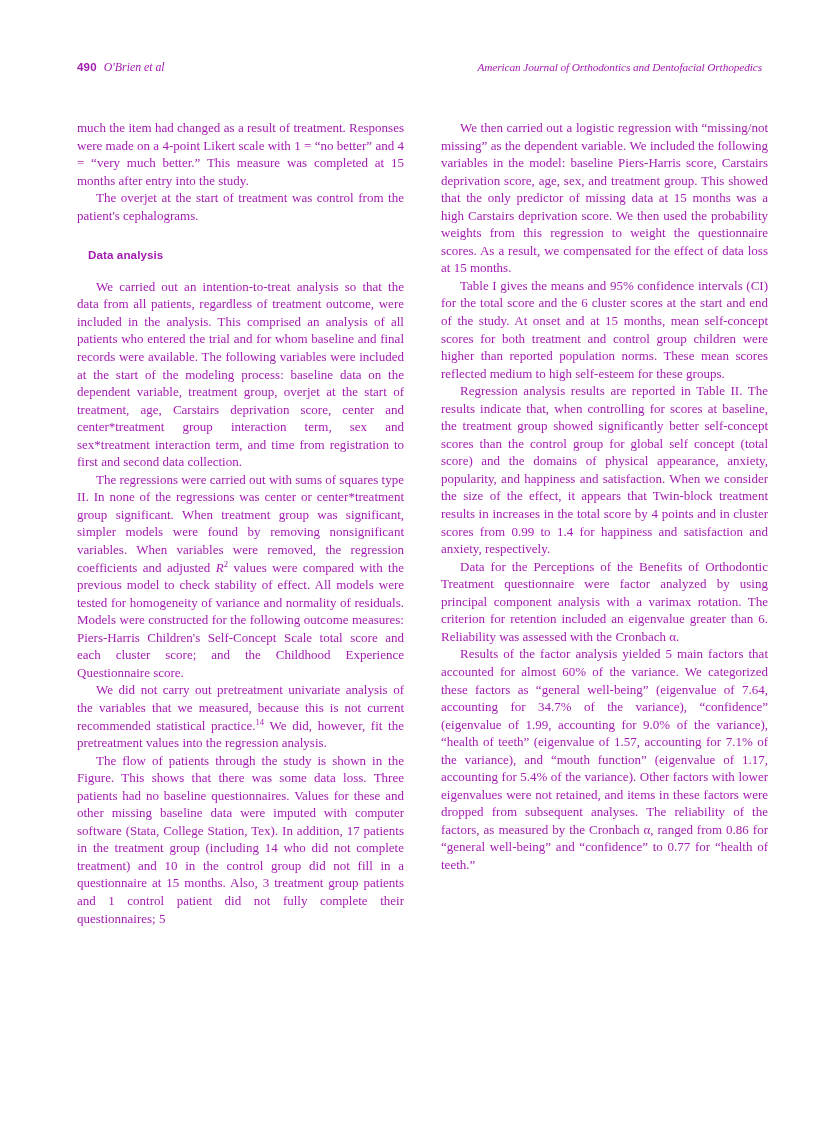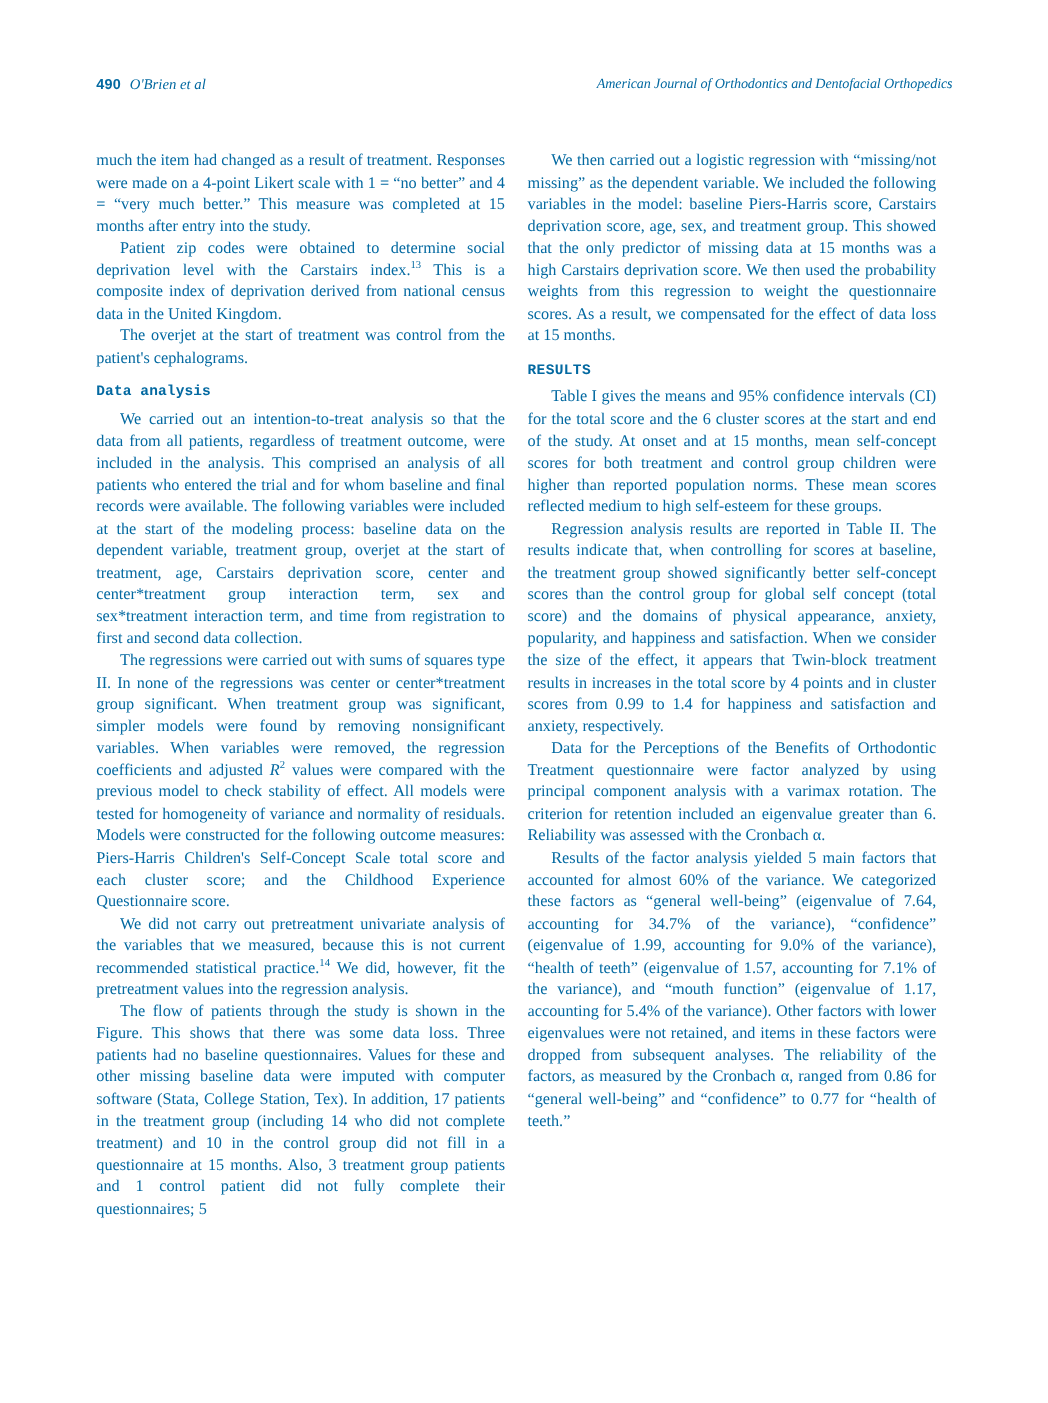--- a/index.html
+++ b/index.html
@@ -8,21 +8,21 @@
     background: #ffffff;
   }
   .page {
     position: relative;
     width: 838px;
     height: 1122px;
     background: #ffffff;
     margin: 0 auto;
     overflow: hidden;
     font-family: "Liberation Serif", "DejaVu Serif", serif;
-    color: #0369a1;
+    color: #a21caf;
   }
 
   
   .runhead {
     position: absolute;
     top: 60px;
     left: 77px;
     right: 76px;
     height: 40px;
   }
@@ -58,44 +58,44 @@
   .runhead-right span { display: block; white-space: nowrap; }
 
   
   .columns {
     position: absolute;
     top: 119px;
     left: 77px;
     width: 685px;
     height: 960px;
     display: flex;
-    gap: 18px;
+    gap: 37px;
   }
   .col {
     width: 327px;
     flex: 0 0 327px;
   }
 
   p.body {
     margin: 0;
     font-size: 13.0px;
     line-height: 17.55px;
     text-align: justify;
     text-justify: inter-word;
     hyphens: manual;
     text-indent: 19px;
   }
   p.body.noindent { text-indent: 0; }
 
   h2.head {
-    font-family: Liberation Mono, monospace;
+    font-family: Liberation Sans, sans-serif;
     font-weight: bold;
     font-size: 11.6px;
     line-height: 17.55px;
-    margin: 0;
+    margin: 11px;
     padding-top: 11px;
     padding-bottom: 3px;
     letter-spacing: 0.1px;
   }
   h2.head.caps { letter-spacing: 0.3px; }
 
   sup {
     font-size: 0.66em;
     vertical-align: super;
     line-height: 0;
@@ -115,42 +115,40 @@
       <span>American Journal of Orthodontics and Dentofacial Orthopedics</span>
     </div>
   </div>
 
   <div class="columns">
 
     <div class="col">
 
       <p class="body noindent">much the item had changed as a result of treatment. Responses were made on a 4-point Likert scale with 1 = “no better” and 4 = “very much better.” This measure was completed at 15 months after entry into the study.</p>
 
-      <p class="body"><span>Patient zip codes were obtained to determine social deprivation level with the Carstairs index.</span><sup>13</sup><span> This is a composite index of deprivation derived from national census data in the United Kingdom.</span></p>
 
       <p class="body">The overjet at the start of treatment was control from the patient's cephalograms.</p>
 
       <h2 class="head">Data analysis</h2>
 
       <p class="body">We carried out an intention-to-treat analysis so that the data from all patients, regardless of treatment outcome, were included in the analysis. This comprised an analysis of all patients who entered the trial and for whom baseline and final records were available. The following variables were included at the start of the modeling process: baseline data on the dependent variable, treatment group, overjet at the start of treatment, age, Carstairs deprivation score, center and center*treatment group interaction term, sex and sex*treatment interaction term, and time from registration to first and second data collection.</p>
 
       <p class="body"><span>The regressions were carried out with sums of squares type II. In none of the regressions was center or center*treatment group significant. When treatment group was significant, simpler models were found by removing nonsignificant variables. When variables were removed, the regression coefficients and adjusted </span><i class="math">R</i><sup>2</sup><span> values were compared with the previous model to check stability of effect. All models were tested for homogeneity of variance and normality of residuals. Models were constructed for the following outcome measures: Piers-Harris Children's Self-Concept Scale total score and each cluster score; and the Childhood Experience Questionnaire score.</span></p>
 
       <p class="body"><span>We did not carry out pretreatment univariate analysis of the variables that we measured, because this is not current recommended statistical practice.</span><sup>14</sup><span> We did, however, fit the pretreatment values into the regression analysis.</span></p>
 
       <p class="body">The flow of patients through the study is shown in the Figure. This shows that there was some data loss. Three patients had no baseline questionnaires. Values for these and other missing baseline data were imputed with computer software (Stata, College Station, Tex). In addition, 17 patients in the treatment group (including 14 who did not complete treatment) and 10 in the control group did not fill in a questionnaire at 15 months. Also, 3 treatment group patients and 1 control patient did not fully complete their questionnaires; 5</p>
 
     </div>
 
     <div class="col">
 
 
       <p class="body">We then carried out a logistic regression with “missing/not missing” as the dependent variable. We included the following variables in the model: baseline Piers-Harris score, Carstairs deprivation score, age, sex, and treatment group. This showed that the only predictor of missing data at 15 months was a high Carstairs deprivation score. We then used the probability weights from this regression to weight the questionnaire scores. As a result, we compensated for the effect of data loss at 15 months.</p>
 
-      <h2 class="head caps">RESULTS</h2>
 
       <p class="body">Table I gives the means and 95% confidence intervals (CI) for the total score and the 6 cluster scores at the start and end of the study. At onset and at 15 months, mean self-concept scores for both treatment and control group children were higher than reported population norms. These mean scores reflected medium to high self-esteem for these groups.</p>
 
       <p class="body">Regression analysis results are reported in Table II. The results indicate that, when controlling for scores at baseline, the treatment group showed significantly better self-concept scores than the control group for global self concept (total score) and the domains of physical appearance, anxiety, popularity, and happiness and satisfaction. When we consider the size of the effect, it appears that Twin-block treatment results in increases in the total score by 4 points and in cluster scores from 0.99 to 1.4 for happiness and satisfaction and anxiety, respectively.</p>
 
       <p class="body">Data for the Perceptions of the Benefits of Orthodontic Treatment questionnaire were factor analyzed by using principal component analysis with a varimax rotation. The criterion for retention included an eigenvalue greater than 6. Reliability was assessed with the Cronbach α.</p>
 
       <p class="body">Results of the factor analysis yielded 5 main factors that accounted for almost 60% of the variance. We categorized these factors as “general well-being” (eigenvalue of 7.64, accounting for 34.7% of the variance), “confidence” (eigenvalue of 1.99, accounting for 9.0% of the variance), “health of teeth” (eigenvalue of 1.57, accounting for 7.1% of the variance), and “mouth function” (eigenvalue of 1.17, accounting for 5.4% of the variance). Other factors with lower eigenvalues were not retained, and items in these factors were dropped from subsequent analyses. The reliability of the factors, as measured by the Cronbach α, ranged from 0.86 for “general well-being” and “confidence” to 0.77 for “health of teeth.”</p>
 
     </div>

